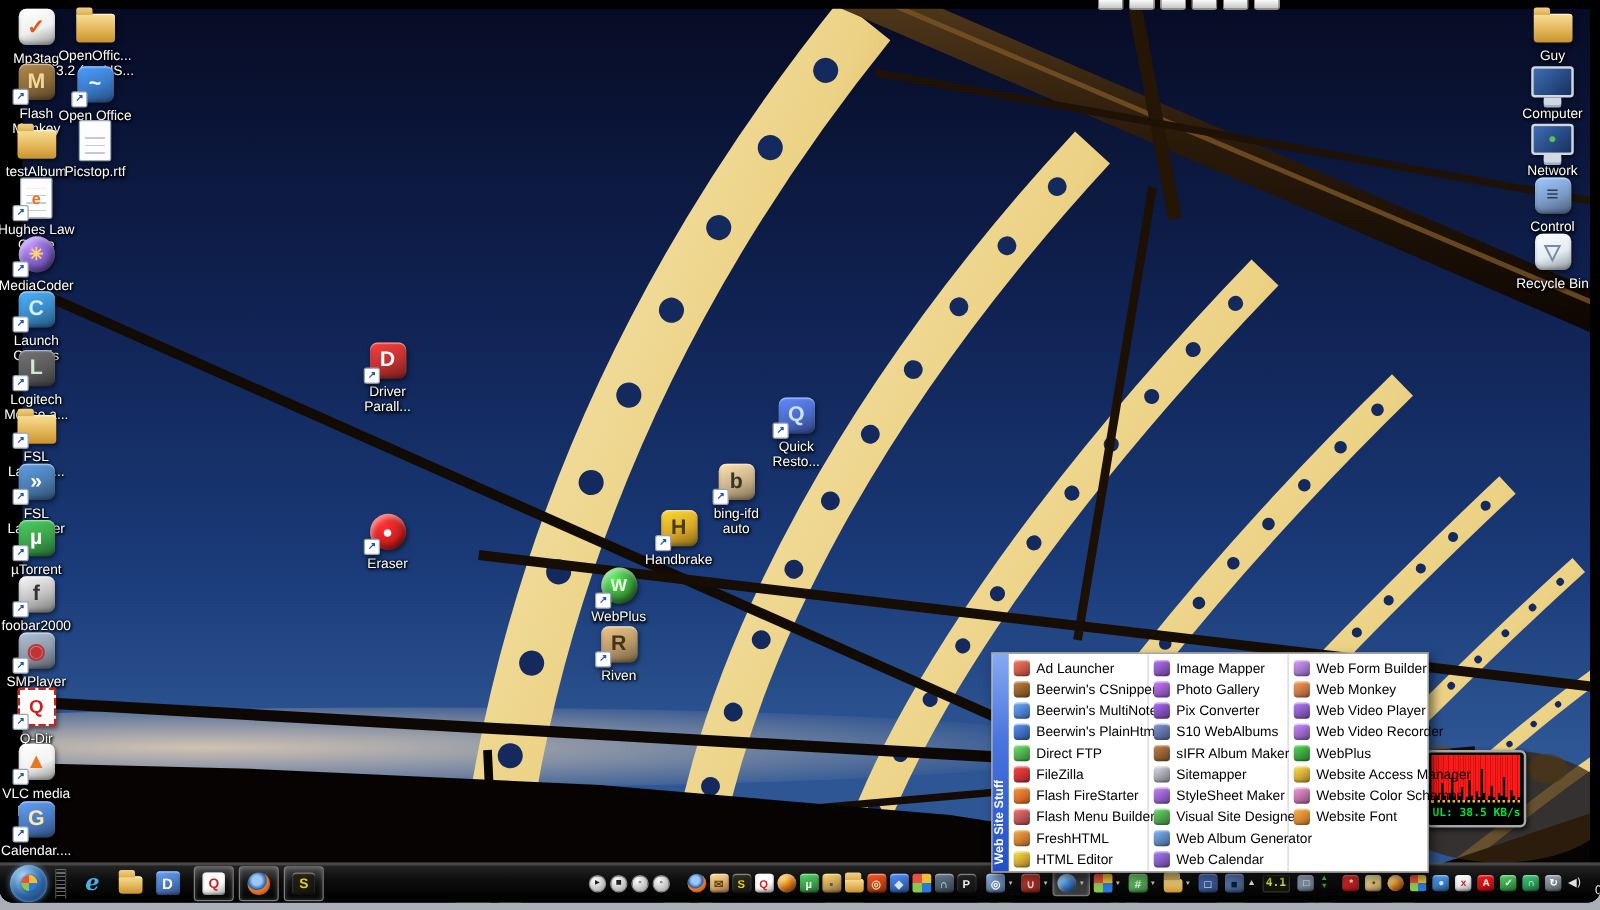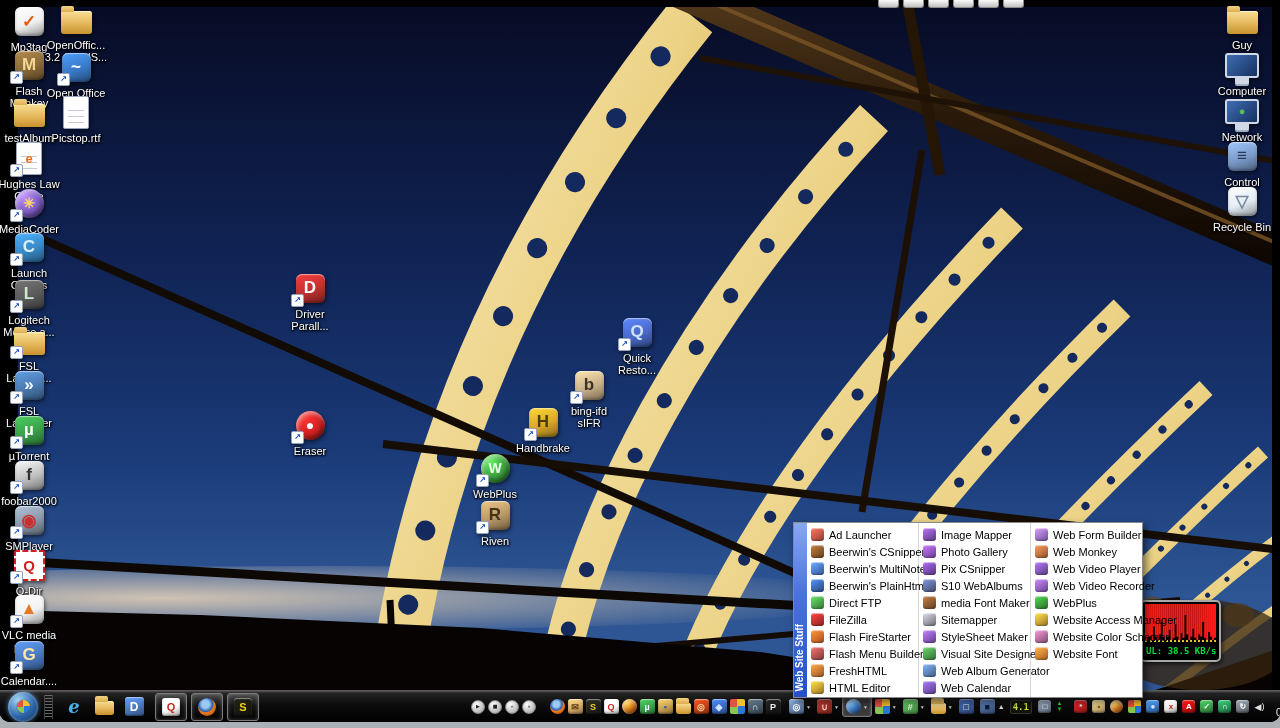--- a/index.html
+++ b/index.html
@@ -341,21 +341,21 @@
         </div>
         <div class="dlabel">Quick
 Resto...</div>
       </div>
       <div class="dicon" style="left: 553px; top: 368px;">
         <div class="dbox">
           <div class="appsq" style="background: linear-gradient(160deg, rgb(255, 229, 177), rgb(200, 176, 136) 55%, rgb(124, 109, 84)); color: rgb(58, 51, 38);">b</div>
           <span class="scbadge">↗</span>
         </div>
         <div class="dlabel">bing-ifd
-sIFR</div>
+auto</div>
       </div>
       <div class="dicon" style="left: 507px; top: 405px;">
         <div class="dbox">
           <div class="appsq" style="background: linear-gradient(160deg, rgb(255, 218, 52), rgb(216, 168, 40) 55%, rgb(134, 104, 25)); color: rgb(74, 58, 16);">H</div>
           <span class="scbadge">↗</span>
         </div>
         <div class="dlabel">Handbrake</div>
       </div>
       <div class="dicon" style="left: 459px; top: 451px;">
         <div class="dbox">
@@ -497,29 +497,29 @@
         <div class="flyitem">
           <span class="mic" style="background: linear-gradient(145deg, rgb(186, 116, 255), rgb(128, 80, 176) 60%, rgb(90, 56, 123));"></span>
           <span>Image Mapper</span>
         </div>
         <div class="flyitem">
           <span class="mic" style="background: linear-gradient(145deg, rgb(209, 123, 255), rgb(144, 85, 192) 60%, rgb(101, 59, 134));"></span>
           <span>Photo Gallery</span>
         </div>
         <div class="flyitem">
           <span class="mic" style="background: linear-gradient(145deg, rgb(177, 107, 255), rgb(122, 74, 176) 60%, rgb(85, 52, 123));"></span>
-          <span>Pix CSnipper</span>
+          <span>Pix Converter</span>
         </div>
         <div class="flyitem">
           <span class="mic" style="background: linear-gradient(145deg, rgb(131, 154, 223), rgb(90, 106, 154) 60%, rgb(63, 74, 108));"></span>
           <span>S10 WebAlbums</span>
         </div>
         <div class="flyitem">
           <span class="mic" style="background: linear-gradient(145deg, rgb(200, 131, 70), rgb(138, 90, 48) 60%, rgb(97, 63, 34));"></span>
-          <span>media Font Maker</span>
+          <span>sIFR Album Maker</span>
         </div>
         <div class="flyitem">
           <span class="mic" style="background: linear-gradient(145deg, rgb(223, 223, 239), rgb(154, 154, 165) 60%, rgb(108, 108, 115));"></span>
           <span>Sitemapper</span>
         </div>
         <div class="flyitem">
           <span class="mic" style="background: linear-gradient(145deg, rgb(200, 131, 255), rgb(138, 90, 192) 60%, rgb(97, 63, 134));"></span>
           <span>StyleSheet Maker</span>
         </div>
         <div class="flyitem">

